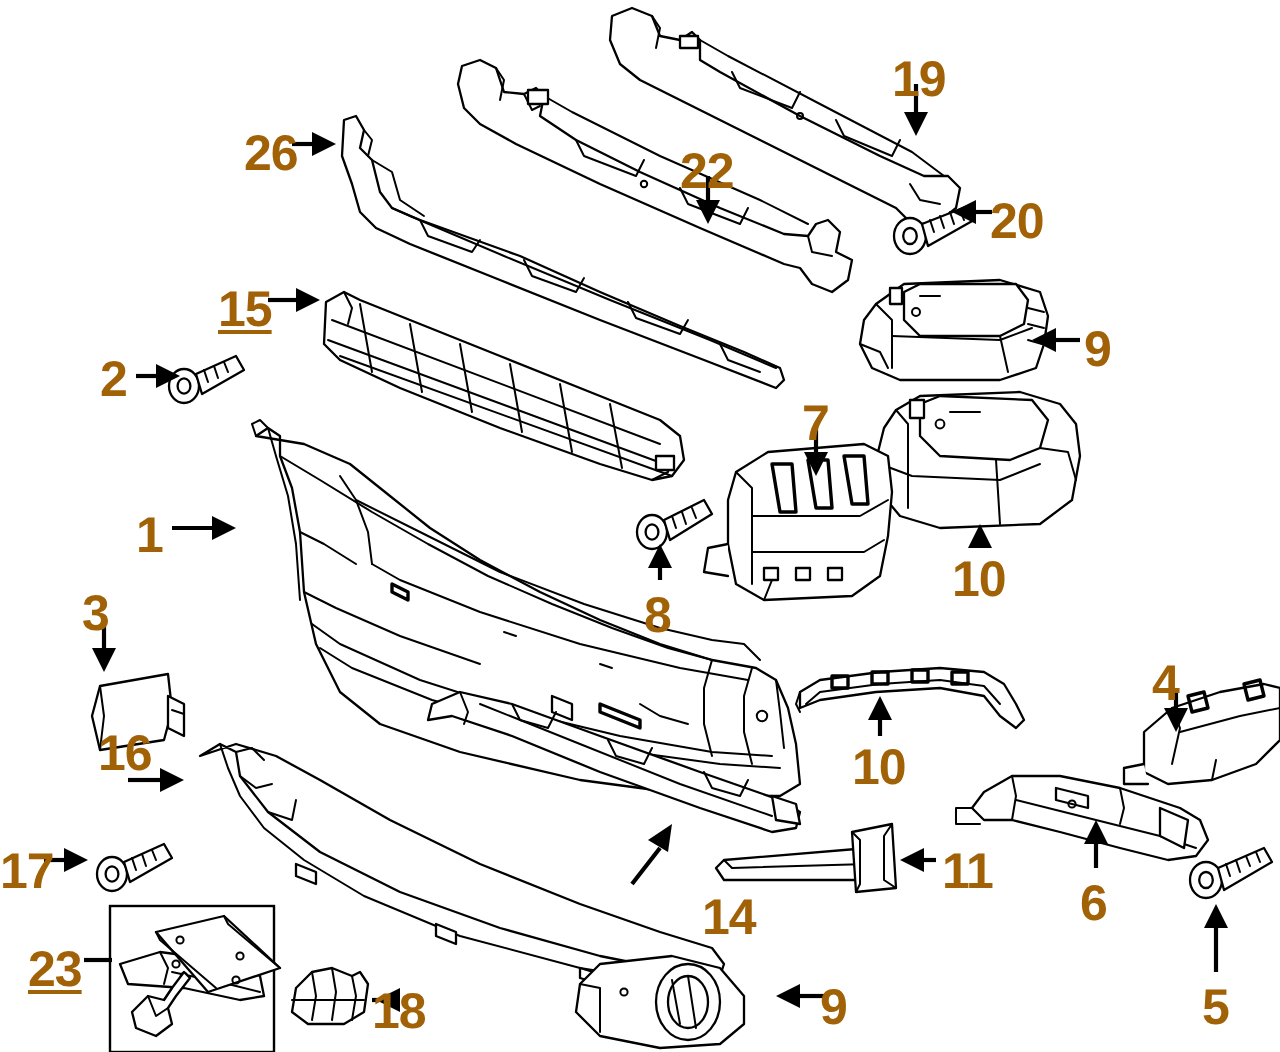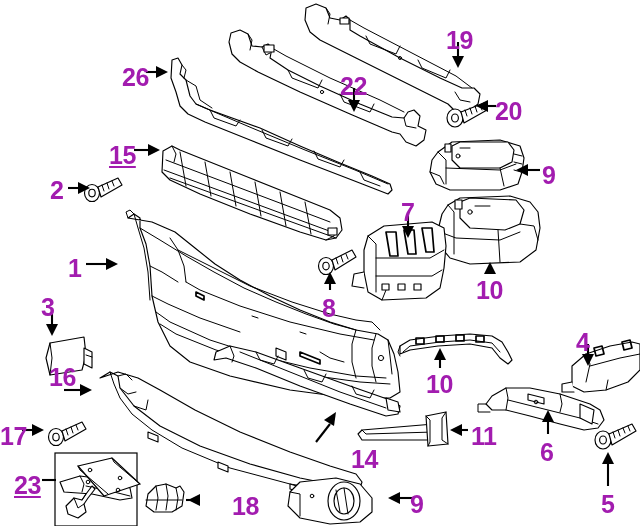--- a/index.html
+++ b/index.html
@@ -10,21 +10,21 @@
     overflow:hidden;
     font-family:"Liberation Sans", sans-serif;
   }
   #art{position:absolute;left:0;top:0;width:640px;height:526px;}
   .lbl{
     position:absolute;
     font-family:"Liberation Sans", sans-serif;
     font-weight:bold;
     font-size:25px;
     line-height:25px;
-    color:#a21caf;
+    color:#a16207;
     letter-spacing:-0.5px;
     white-space:nowrap;
     user-select:none;
   }
 </style>
 </head>
 <body>
 
 <div id="root">
 
@@ -429,20 +429,20 @@
   <div class="lbl" style="left:322px;top:296px;">8</div>
   <div class="lbl" style="left:542px;top:163px;">9</div>
   <div class="lbl" style="left:476px;top:278px;">10</div>
   <div class="lbl" style="left:471px;top:424px;">11</div>
   <div class="lbl" style="left:410px;top:492px;">9</div>
   <div class="lbl" style="left:426px;top:372px;">10</div>
   <div class="lbl" style="left:303px;top:447px;margin-left:48px;">14</div>
   <div class="lbl" style="left:109px;top:143px;text-decoration:underline;">15</div>
   <div class="lbl" style="left:37px;top:365px;margin-left:12px;">16</div>
   <div class="lbl" style="left:0px;top:424px;text-align:right;">17</div>
-  <div class="lbl" style="left:186px;top:494px;margin-left:46px;">18</div>
+  <div class="lbl" style="left:186px;top:494px;">18</div>
   <div class="lbl" style="left:446px;top:28px;">19</div>
   <div class="lbl" style="left:495px;top:99px;">20</div>
   <div class="lbl" style="left:122px;top:65px;">26</div>
   <div class="lbl" style="left:340px;top:74px;">22</div>
   <div class="lbl" style="left:14px;top:473px;text-decoration:underline;">23</div>
 
 </div>
 
 </body></html>

